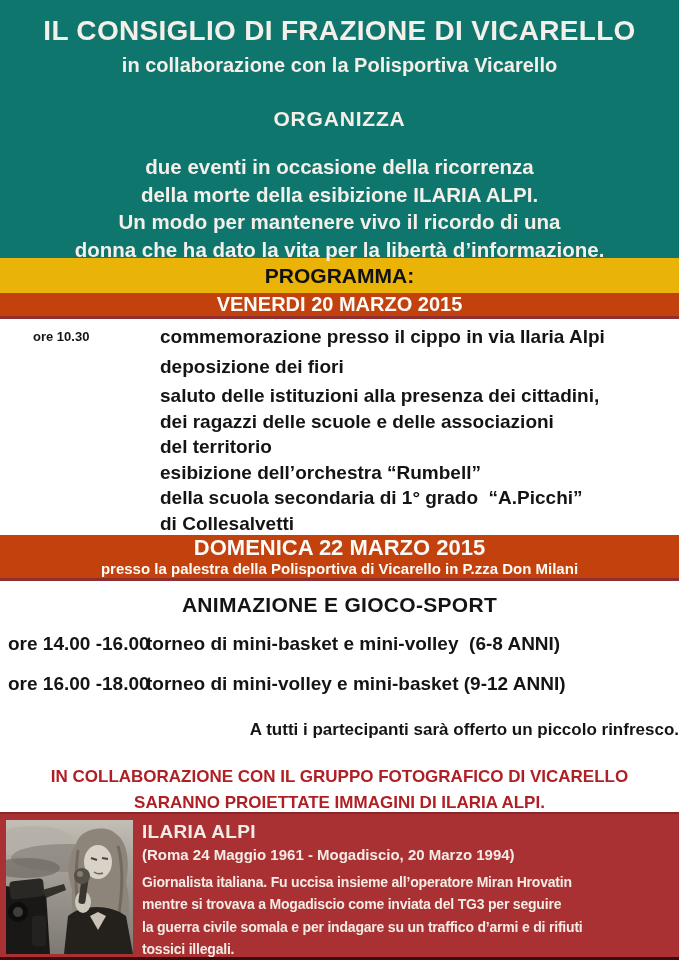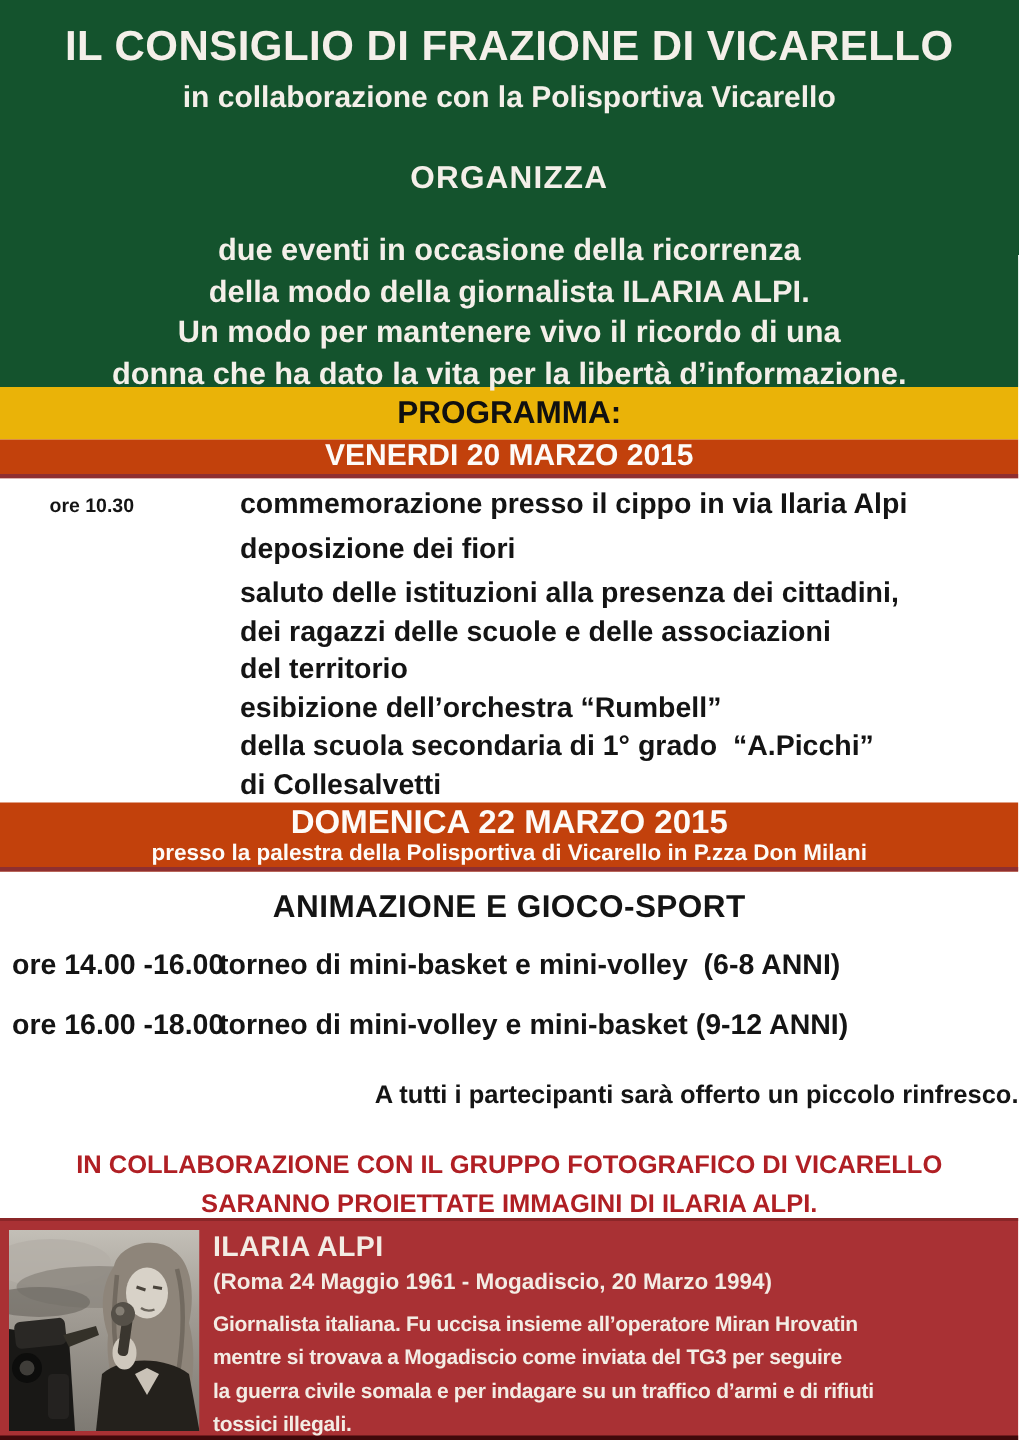--- a/index.html
+++ b/index.html
@@ -10,21 +10,21 @@
     margin:0 auto;
     background:#ffffff;
     overflow:hidden;
     font-family:"Liberation Sans","DejaVu Sans",sans-serif;
     font-weight:bold;
     color:#141414;
   }
   
   .top-block {
     height:258px;
-    background:#14532d;
+    background:#0f766e;
     color:#f4efe9;
     text-align:center;
     padding-top:15px;
   }
   .title     { font-size:28px; letter-spacing:.3px; }
   .subtitle  { font-size:20px; margin-top:7px; }
   .organizza { font-size:21px; margin-top:30px; letter-spacing:.8px; }
   .intro     { font-size:20.5px; line-height:27.5px; margin-top:22px; }
   
   .programma {
@@ -80,21 +80,21 @@
 <body>
 
 <div class="poster">
 
   <header class="top-block">
     <div class="title">IL CONSIGLIO DI FRAZIONE DI VICARELLO</div>
     <div class="subtitle">in collaborazione con la Polisportiva Vicarello</div>
     <div class="organizza">ORGANIZZA</div>
     <div class="intro">
       <div class="intro-line">due eventi in occasione della ricorrenza</div>
-      <div class="intro-line">della modo della giornalista ILARIA ALPI.</div>
+      <div class="intro-line">della morte della esibizione ILARIA ALPI.</div>
       <div class="intro-line">Un modo per mantenere vivo il ricordo di una</div>
       <div class="intro-line">donna che ha dato la vita per la libertà d’informazione.</div>
     </div>
   </header>
 
   <div class="programma">PROGRAMMA:</div>
 
   <div class="band band-friday">VENERDI 20 MARZO 2015</div>
 
   <section class="program">

